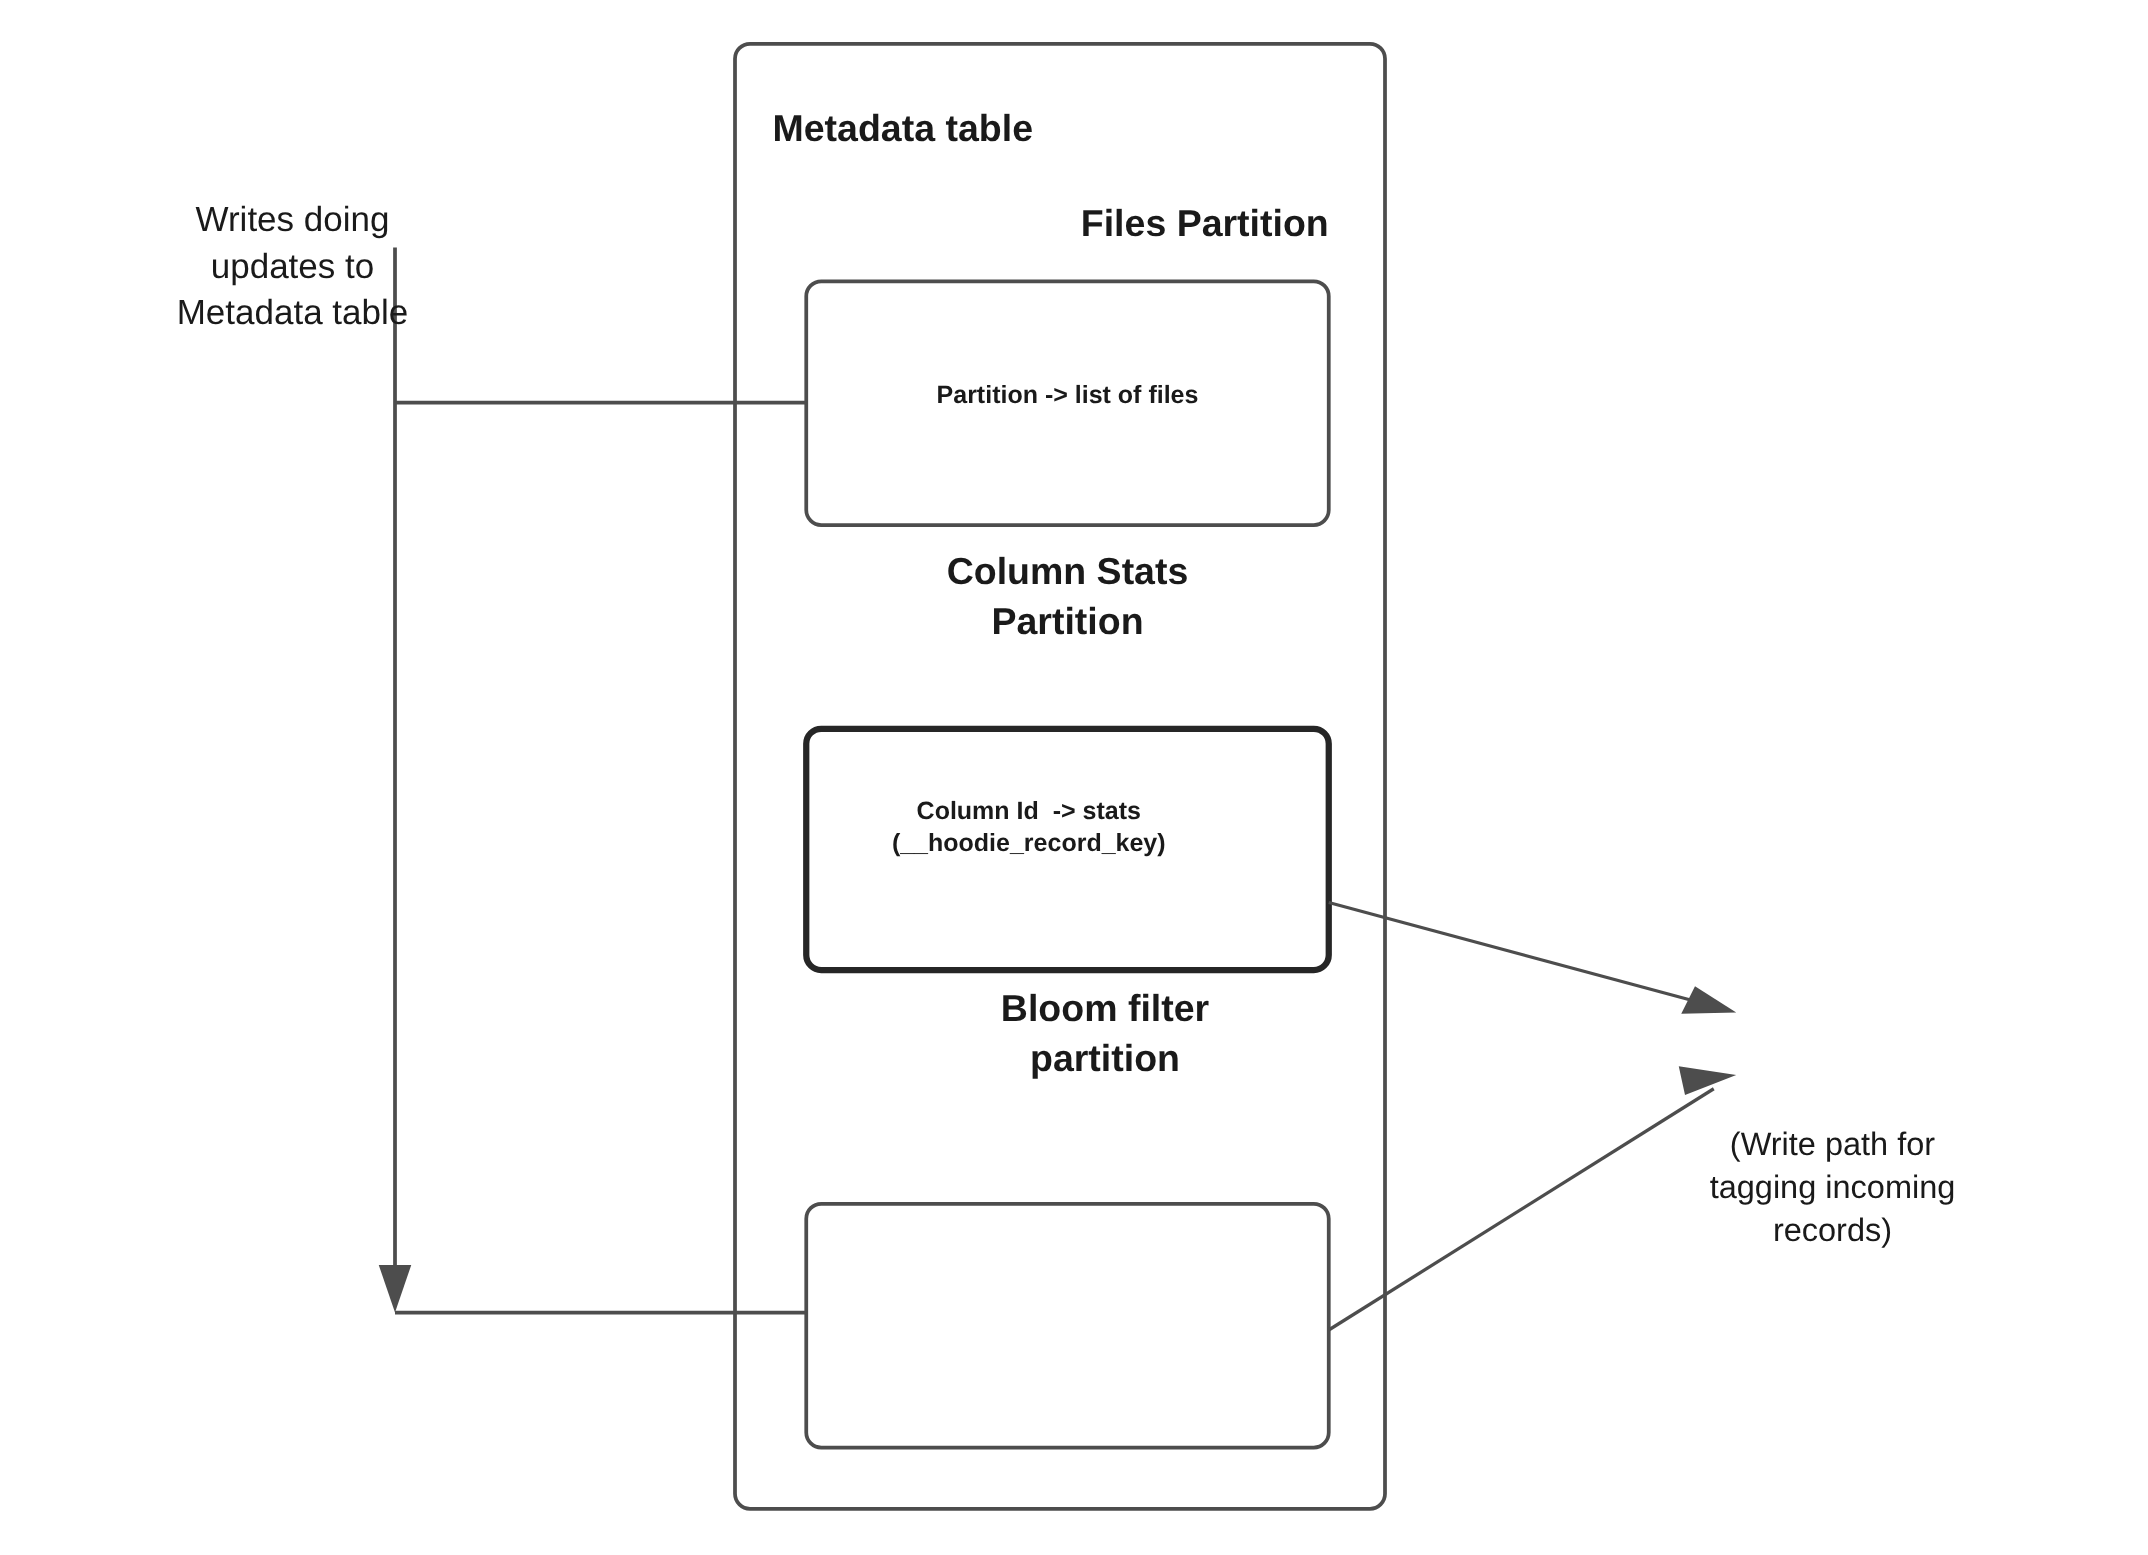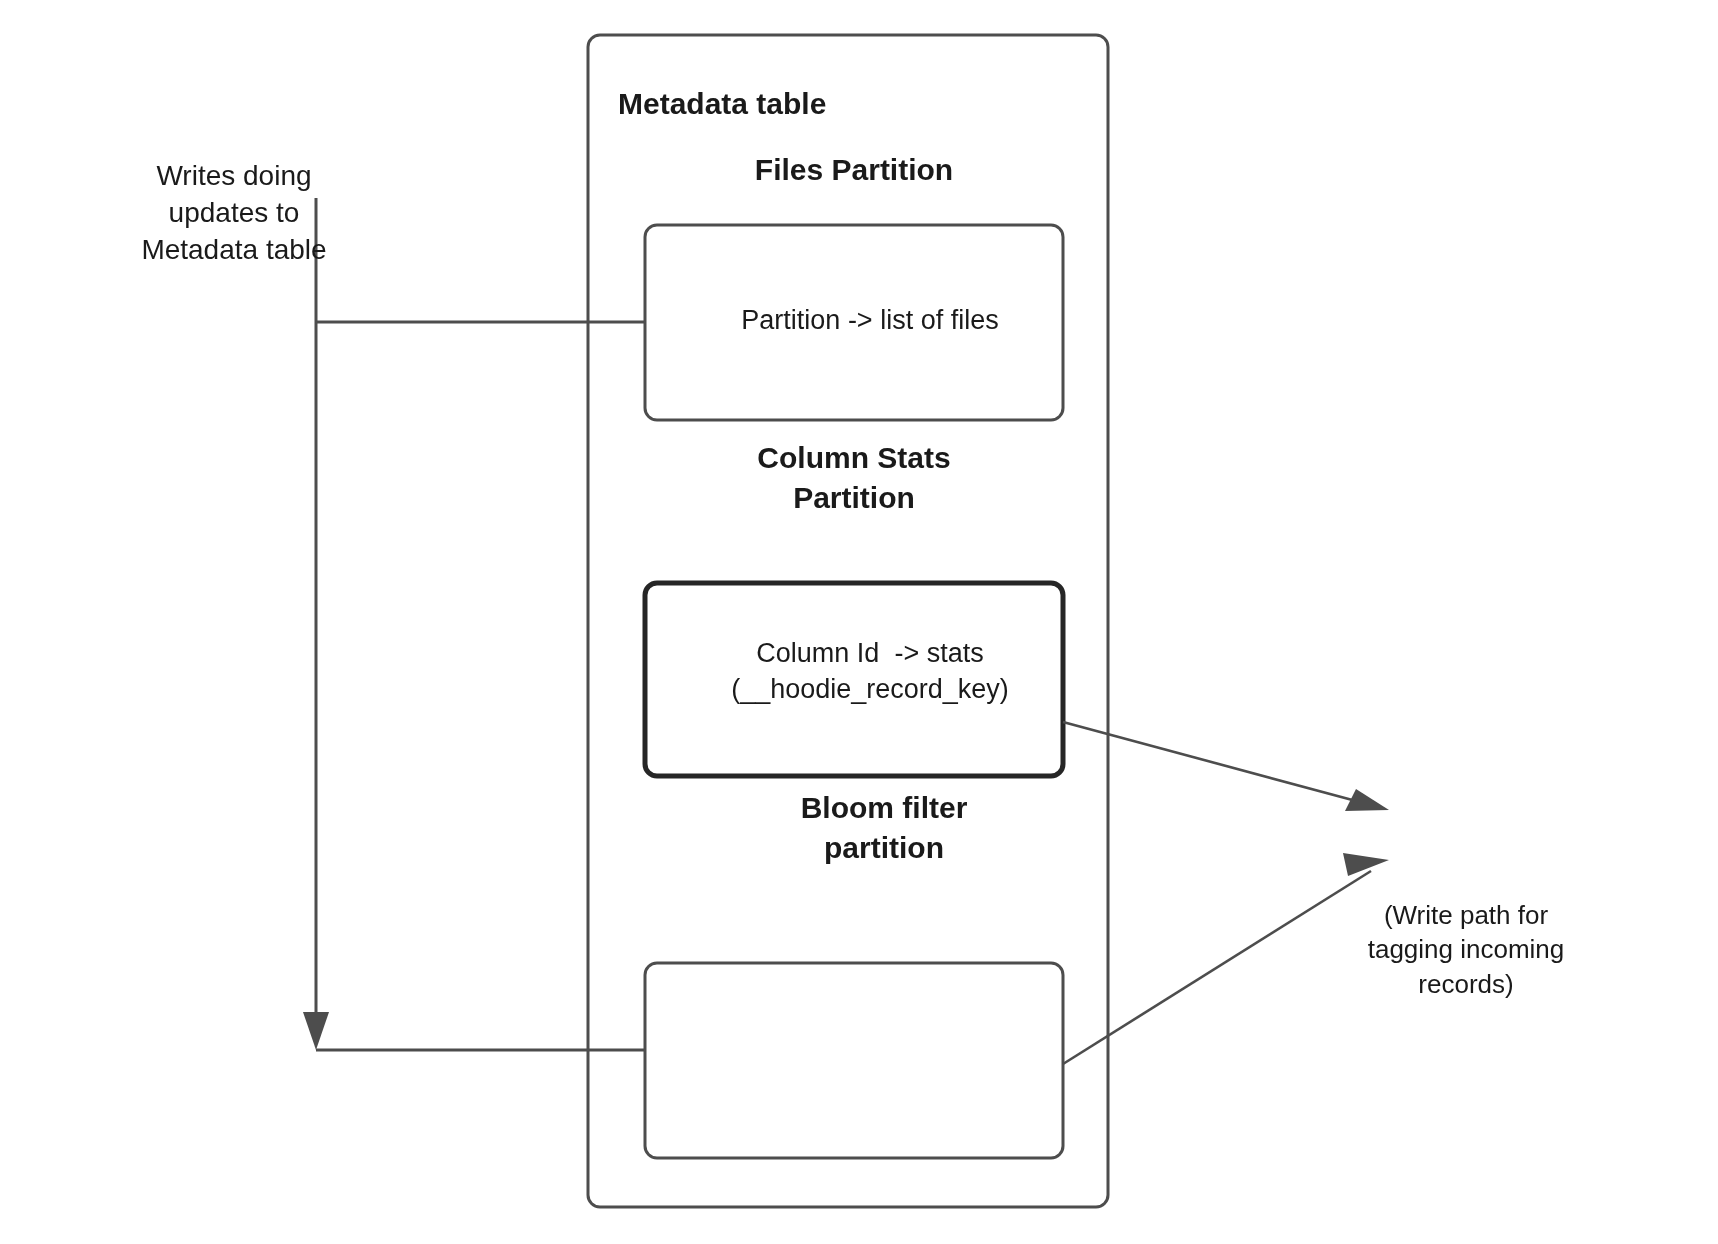--- a/index.html
+++ b/index.html
@@ -59,23 +59,22 @@
   .t-title-outer {
     font-size: 30px;
     font-weight: bold;
     text-align: left;
   }
   .t-section {
     font-size: 30px;
     font-weight: bold;
   }
   .t-body {
-    font-size: 27px;
-    font-weight: normal;
-    margin-left: 16px;
+    font-size: 20px;
+    font-weight: bold;
   }
   .t-side {
     font-size: 28px;
     font-weight: normal;
   }
   .t-index-title {
     font-size: 30px;
     font-weight: bold;
   }
   .t-index-sub {
@@ -109,28 +108,28 @@
     <path class="conn-thin" d="M 1063 722 L 1371 805"></path>
     <path class="arrowhead" d="M 1389 810 L 1345 811 L 1356 789 Z"></path>
 
     <path class="conn-thin" d="M 1063 1064 L 1371 871"></path>
     <path class="arrowhead" d="M 1389 860 L 1348 876 L 1343 853 Z"></path>
 
   </svg>
 
   <div class="lbl t-title-outer" style="left:618px; top:84px; width:400px;">Metadata table</div>
 
-  <div class="lbl t-section" style="left:645px; top:150px; width:418px;">Files Partition</div>
+  <div class="lbl t-section" style="left:645px; top:160px; width:418px;text-align:right;">Files Partition</div>
 
   <div class="lbl t-body" style="left:645px; top:303px; width:418px;">Partition -&gt; list of files</div>
 
   <div class="lbl t-section" style="left:645px; top:438px; width:418px;">Column Stats
 Partition</div>
 
-  <div class="lbl t-body" style="left:645px; top:636px; width:418px;">Column Id  -&gt; stats
+  <div class="lbl t-body" style="left:614px; top:636px; width:418px;">Column Id  -&gt; stats
 (__hoodie_record_key)</div>
 
   <div class="lbl t-section" style="left:675px; top:788px; width:418px;">Bloom filter
 partition</div>
 
 
   <div class="lbl t-side" style="left:24px; top:158px; width:420px;">Writes doing
 updates to
 Metadata table</div>
 

